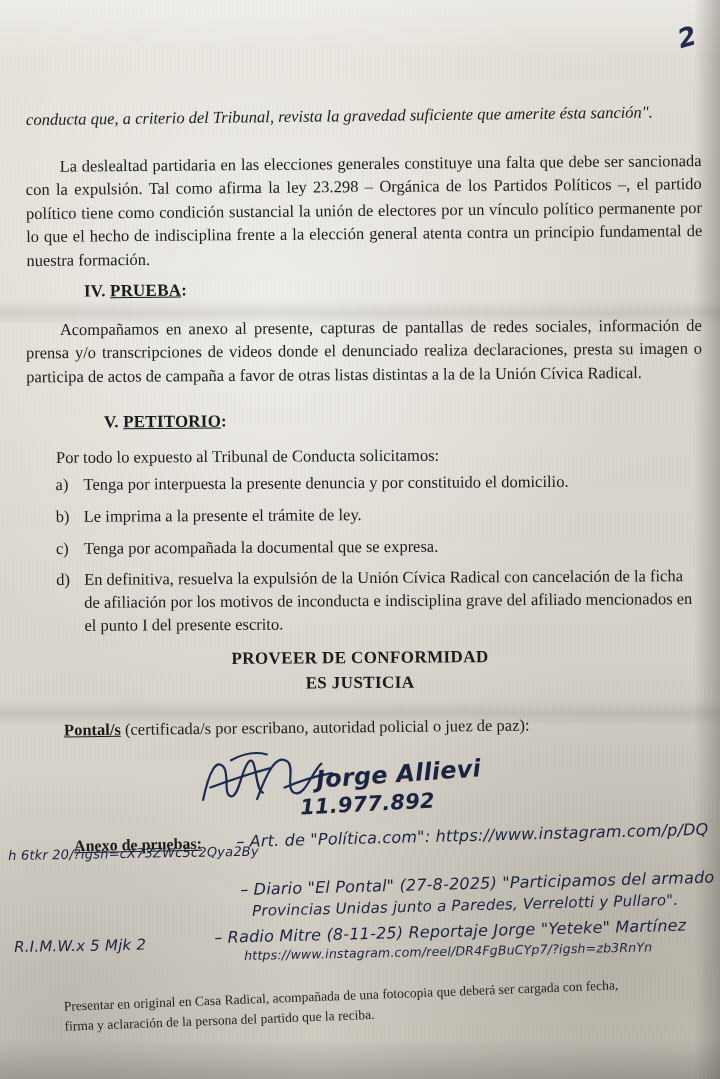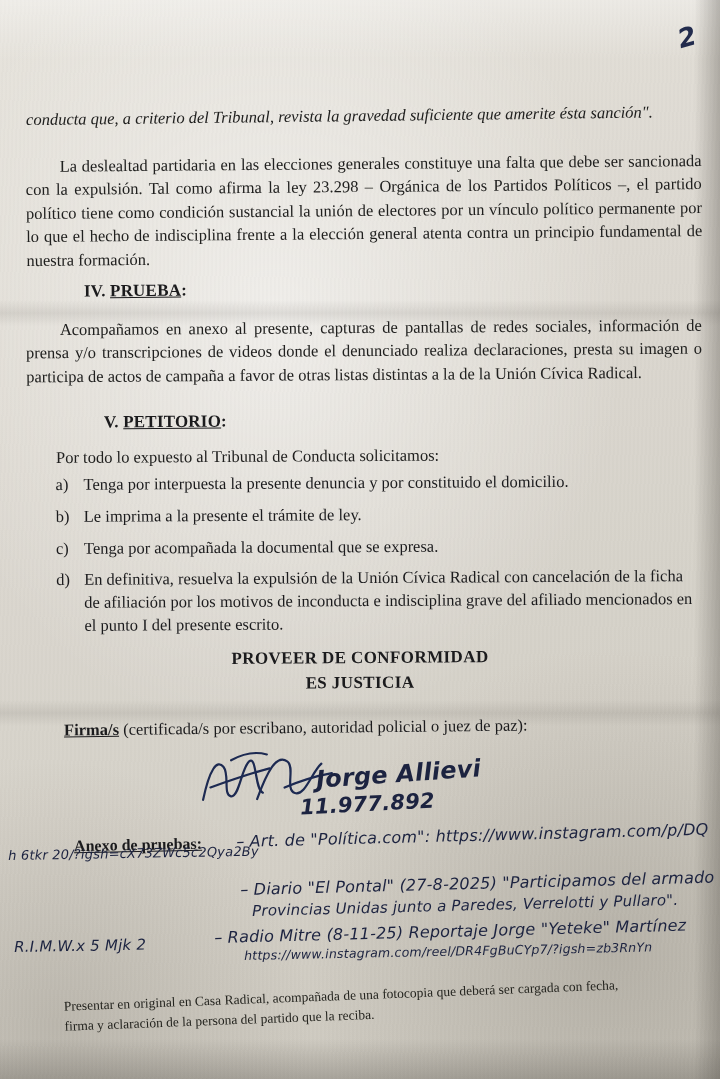--- a/index.html
+++ b/index.html
@@ -236,21 +236,21 @@
       <div class="li">
         <span class="mk">d)</span>
         <span class="tx">En definitiva, resuelva la expulsión de la Unión Cívica Radical con cancelación de la ficha de afiliación por los motivos de inconducta e indisciplina grave del afiliado mencionados en el punto I del presente escrito.</span>
       </div>
     </div>
 
     <div class="center-line c-proveer">PROVEER DE CONFORMIDAD</div>
     <div class="center-line c-justicia">ES JUSTICIA</div>
 
     <div class="firma-line">
-      <b>Firma/s</b><span> (certificada/s por escribano, autoridad policial o juez de paz):</span>
+      <b>Pontal/s</b><span> (certificada/s por escribano, autoridad policial o juez de paz):</span>
     </div>
 
     <svg class="scribble" viewBox="0 0 160 58">
       <g fill="none" stroke="#1d2a52" stroke-width="2.2" stroke-linecap="round">
         <path d="M6,48 C14,18 22,8 28,16 C34,24 26,44 34,46 C42,48 46,18 54,12 C62,6 58,40 66,44"></path>
         <path d="M14,36 C34,30 54,24 74,20"></path>
         <path d="M60,50 C72,22 82,6 92,14 C100,20 88,42 98,46 C108,50 116,26 126,18"></path>
         <path d="M88,40 C104,34 120,30 136,28"></path>
         <path d="M36,10 C48,4 60,2 72,6"></path>
       </g>

